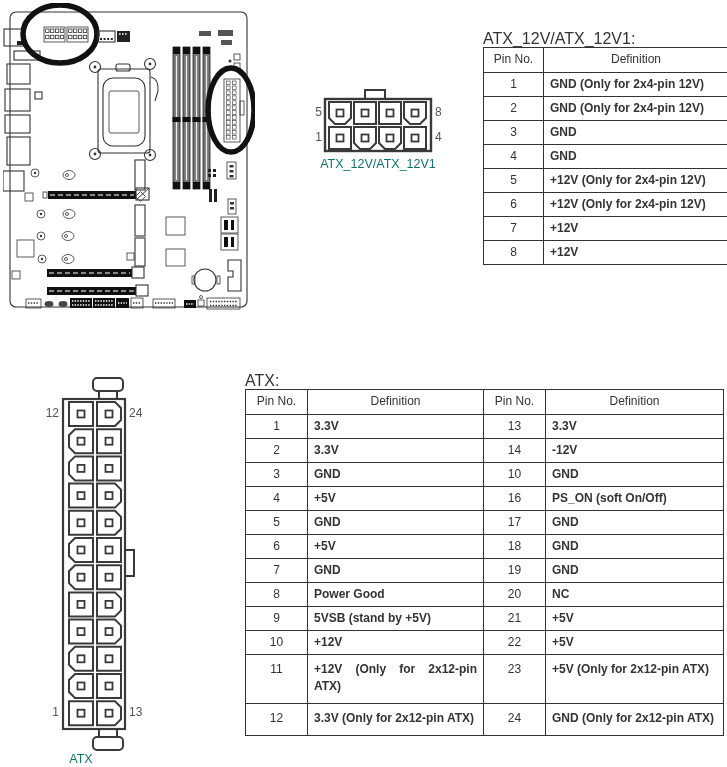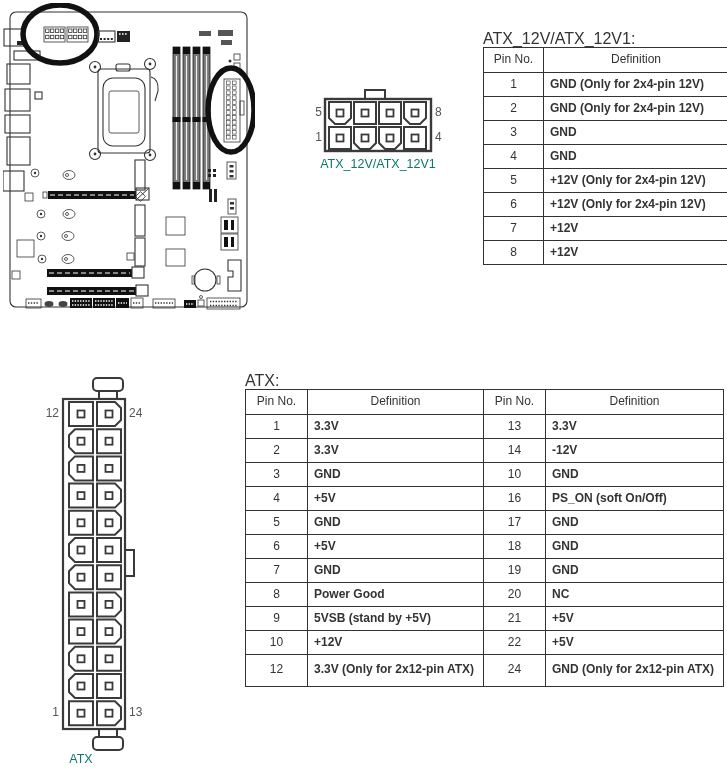--- a/index.html
+++ b/index.html
@@ -482,20 +482,26 @@
           <td class="pin">21</td>
           <td class="def">+5V</td>
         </tr>
         <tr>
           <td class="pin">10</td>
           <td class="def">+12V</td>
           <td class="pin">22</td>
           <td class="def">+5V</td>
         </tr>
         <tr class="tall">
+          <td class="pin">11</td>
+          <td class="def">+12V (Only for 2x12-pin ATX)</td>
+          <td class="pin">23</td>
+          <td class="def">+5V (Only for 2x12-pin ATX)</td>
+        </tr>
+        <tr class="tall">
           <td class="pin">12</td>
           <td class="def">3.3V (Only for 2x12-pin ATX)</td>
           <td class="pin">24</td>
           <td class="def">GND (Only for 2x12-pin ATX)</td>
         </tr>
       </tbody>
   </table>
 
 </div>
 

